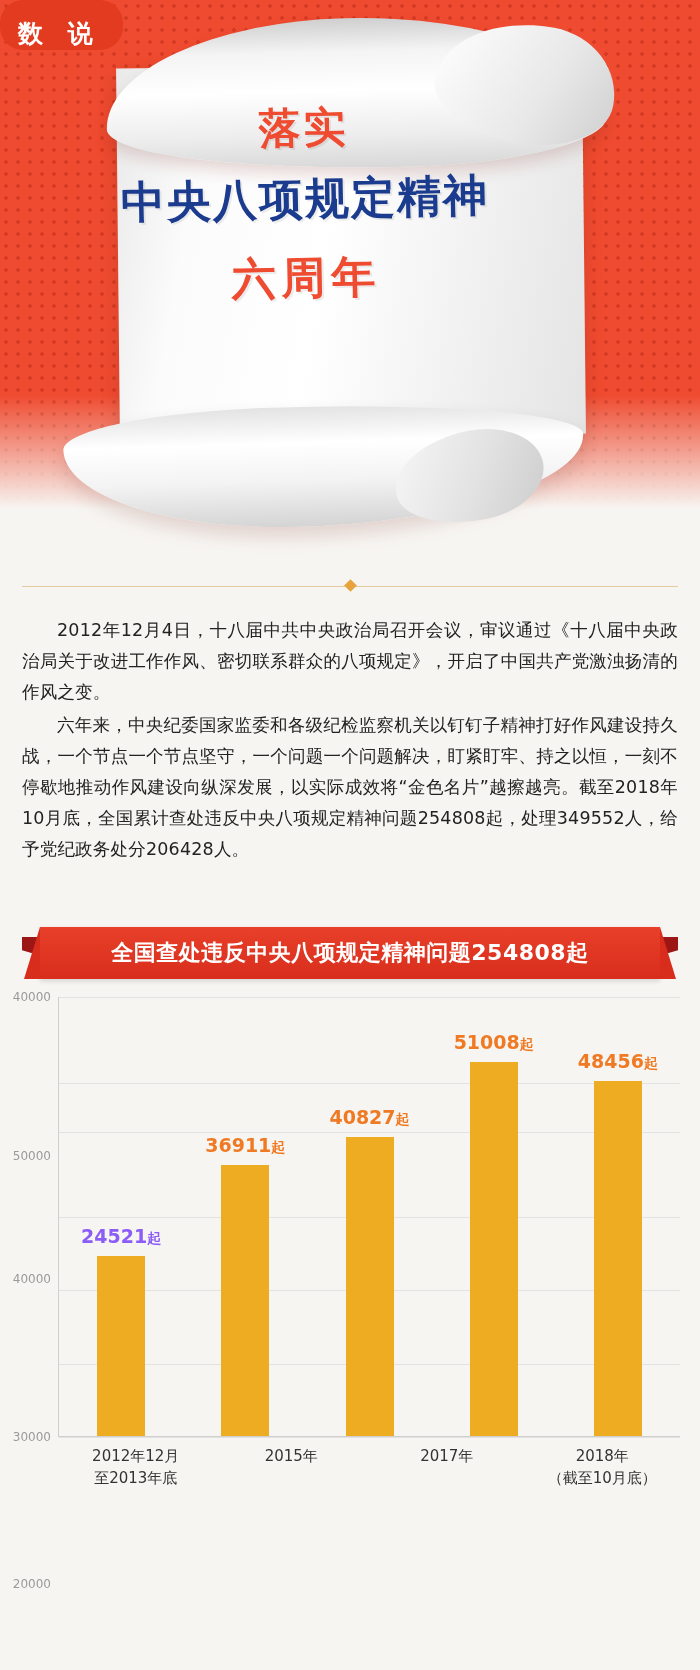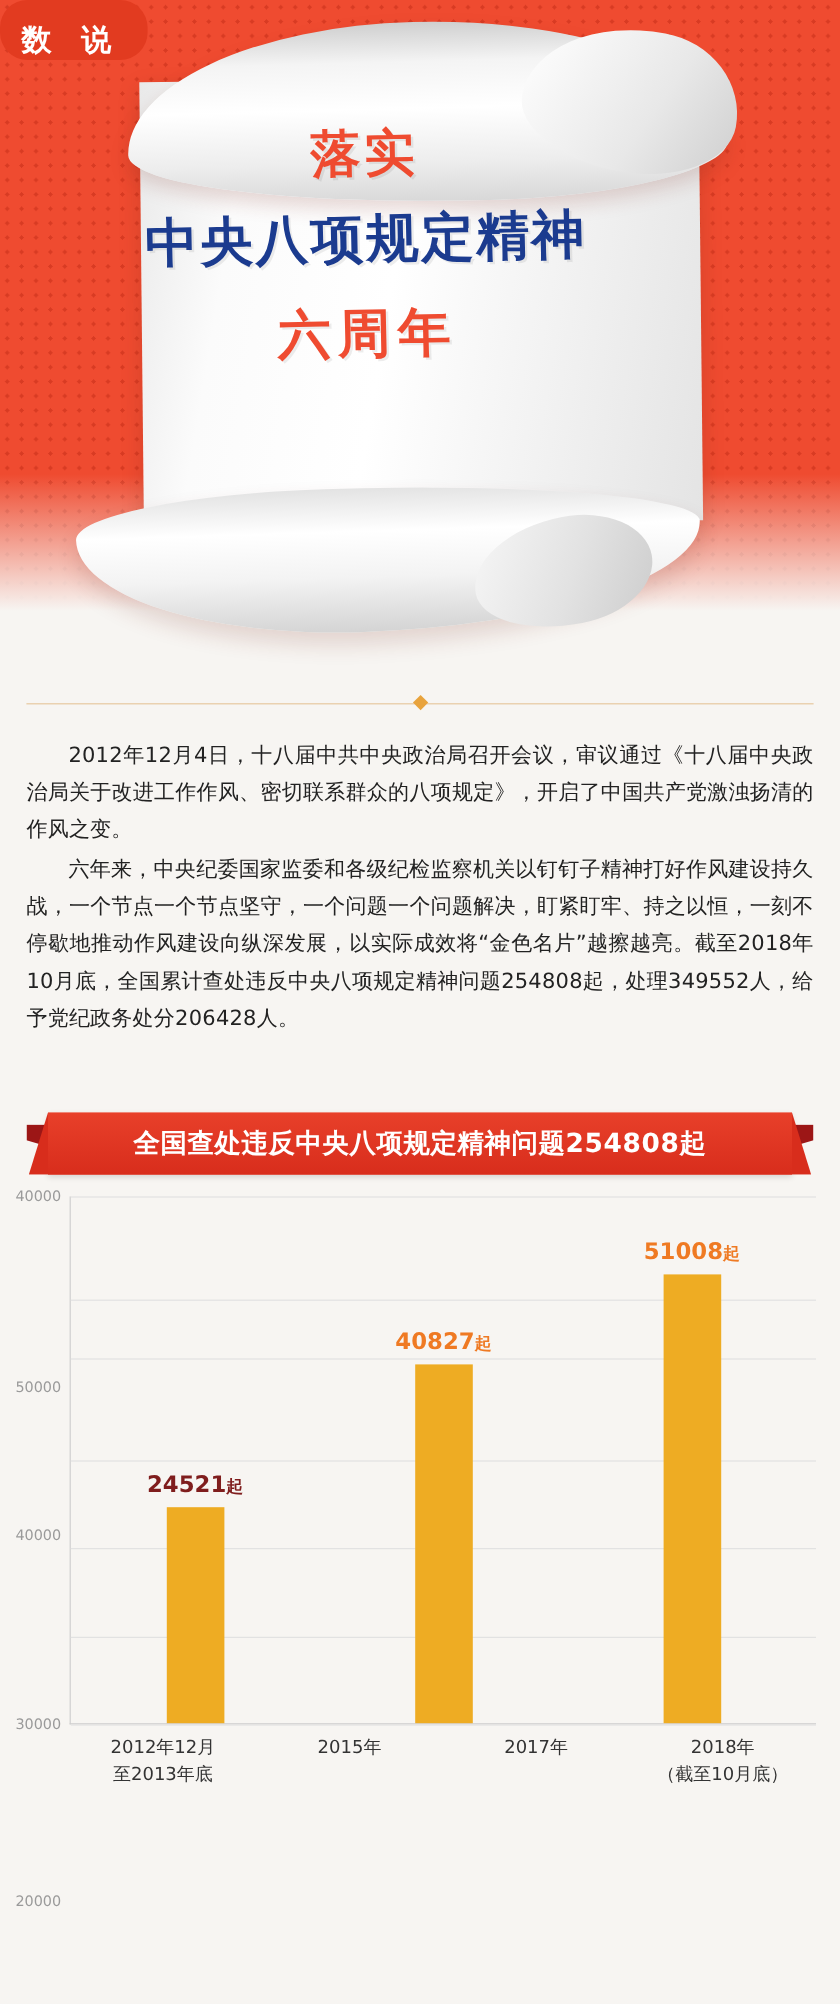--- a/index.html
+++ b/index.html
@@ -372,30 +372,38 @@
         </div>
         <div class="gridline" style="top: 86px;">
           <div class="ytick" style="top: 73.3333px;">50000</div>
         </div>
         <div class="gridline" style="top: 0px;">
           <div class="ytick" style="top: 0px;">40000</div>
         </div>
       </div>
     <div class="bars" id="bars">
         <div class="bar-slot">
-          <div class="bar-label" style="bottom: 187.821px; color: #7f1d1d;"><span>24521</span><span class="unit">起</span></div>
+          <div class="bar-label" style="bottom: 187.821px; color: #8b5cf6;"><span>24521</span><span class="unit">起</span></div>
           <div class="bar" style="height: 179.821px; background: rgb(238, 172, 35);"></div>
+        </div>
+        <div class="bar-slot">
+          <div class="bar-label" style="bottom: 278.681px; color: rgb(239, 122, 35);"><span>36911</span><span class="unit">起</span></div>
+          <div class="bar" style="height: 270.681px; background: rgb(238, 172, 35);"></div>
         </div>
         <div class="bar-slot">
           <div class="bar-label" style="bottom: 307.398px; color: rgb(239, 122, 35);"><span>40827</span><span class="unit">起</span></div>
           <div class="bar" style="height: 299.398px; background: rgb(238, 172, 35);"></div>
         </div>
         <div class="bar-slot">
           <div class="bar-label" style="bottom: 382.059px; color: rgb(239, 122, 35);"><span>51008</span><span class="unit">起</span></div>
           <div class="bar" style="height: 374.059px; background: rgb(238, 172, 35);"></div>
+        </div>
+        <div class="bar-slot">
+          <div class="bar-label" style="bottom: 363.344px; color: rgb(239, 122, 35);"><span>48456</span><span class="unit">起</span></div>
+          <div class="bar" style="height: 355.344px; background: rgb(238, 172, 35);"></div>
         </div>
       </div>
   </div>
   <div class="xaxis" id="xaxis">
       <div class="xcat"><span>2012年12月</span><span class="l2">至2013年底</span></div>
       <div class="xcat"><span>2015年</span></div>
       <div class="xcat"><span>2017年</span></div>
       <div class="xcat"><span>2018年</span><span class="l2">（截至10月底）</span></div>
     </div>
 </div>

